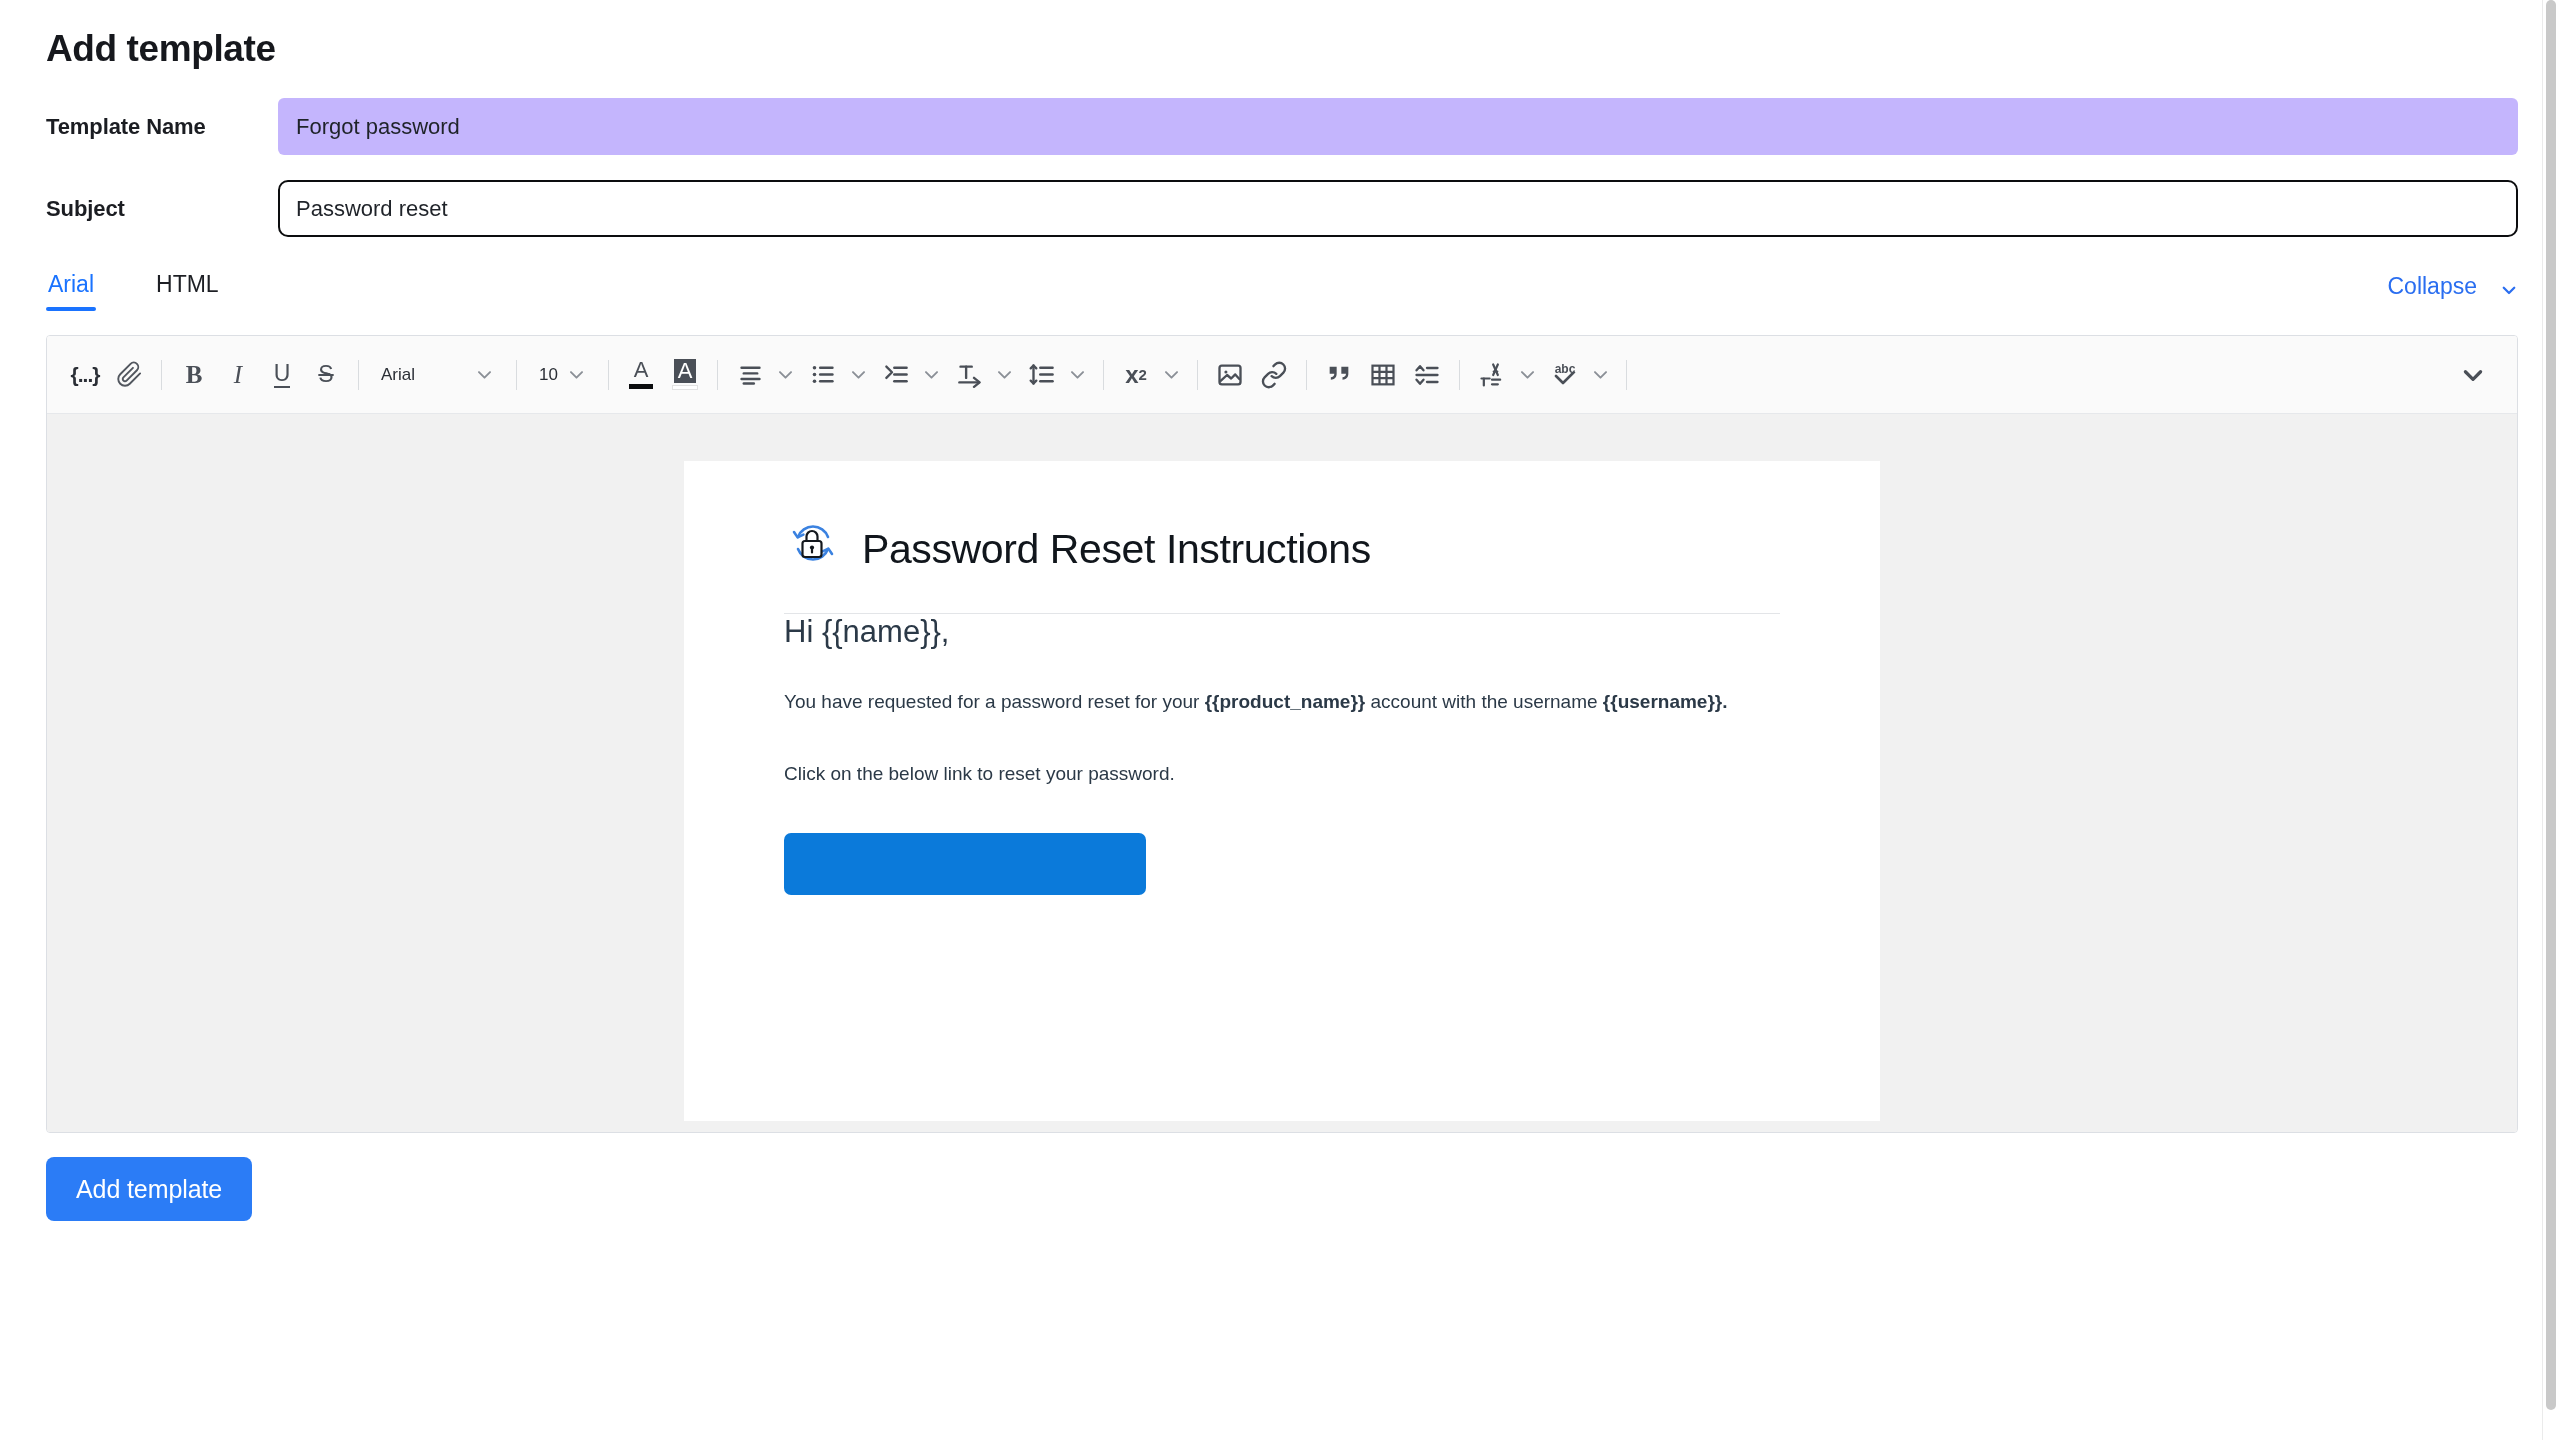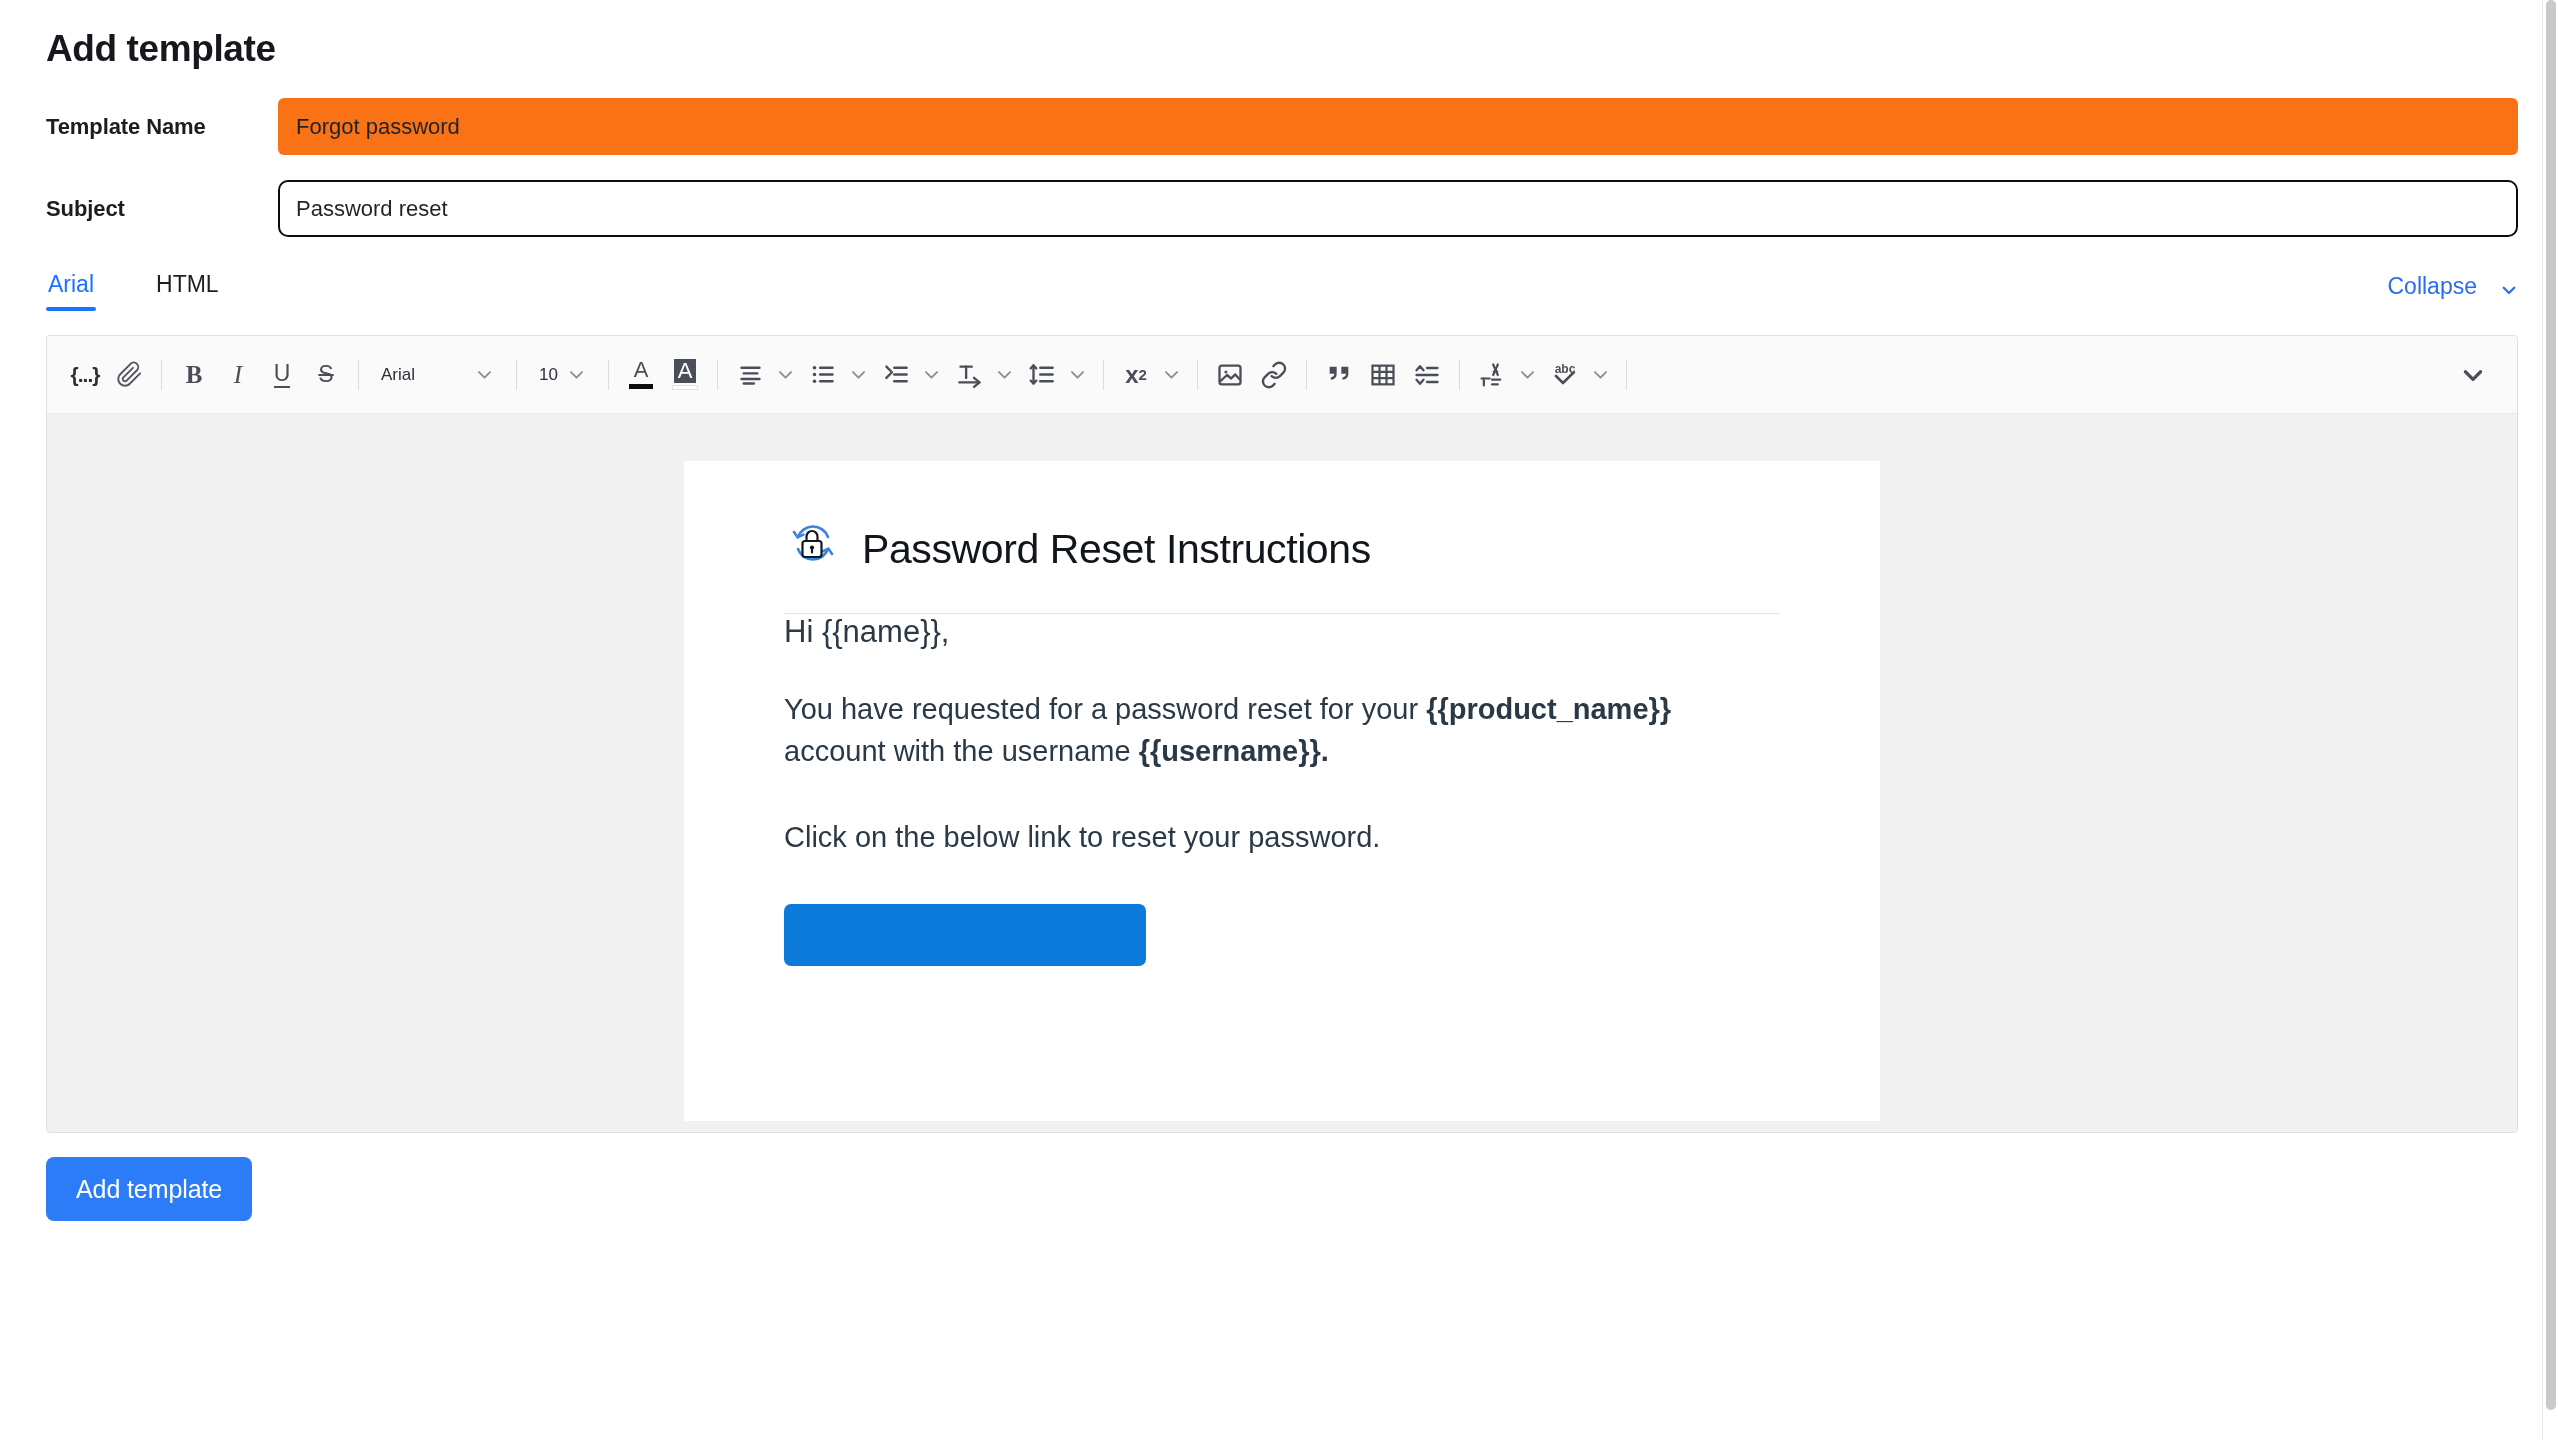--- a/index.html
+++ b/index.html
@@ -33,21 +33,21 @@
     width: 232px;
     flex: 0 0 232px;
     font-size: 22px;
     font-weight: bold;
     color: #1b1d22;
     letter-spacing: -0.1px;
   }
   .field-readonly {
     flex: 1 1 auto;
     height: 57px;
-    background: #f97316;
+    background: #c4b5fd;
     border: none;
     border-radius: 6px;
     font-size: 22px;
     font-family: "Liberation Sans", sans-serif;
     color: #1f2329;
     padding: 0 18px;
     outline: none;
   }
   .field-wrap { flex: 1 1 auto; position: relative; display:flex; }
   .field-focus {
@@ -181,21 +181,21 @@
     color: #11161c;
     letter-spacing: -0.4px;
     font-family: "Liberation Sans", sans-serif;
     margin-top: 8px;
   }
   .greeting {
     font-size: 31px;
     color: #2b3947;
   }
   .para {
-    font-size: 29px;
+    font-size: 19px;
     line-height: 1.45;
     color: #2b3947;
     margin-top: 38px;
     max-width: 1000px;
   }
   .para b { font-weight: bold; }
   .para.second { margin-top: 44px; }
   .cta {
     margin-top: 46px;
     width: 362px;

